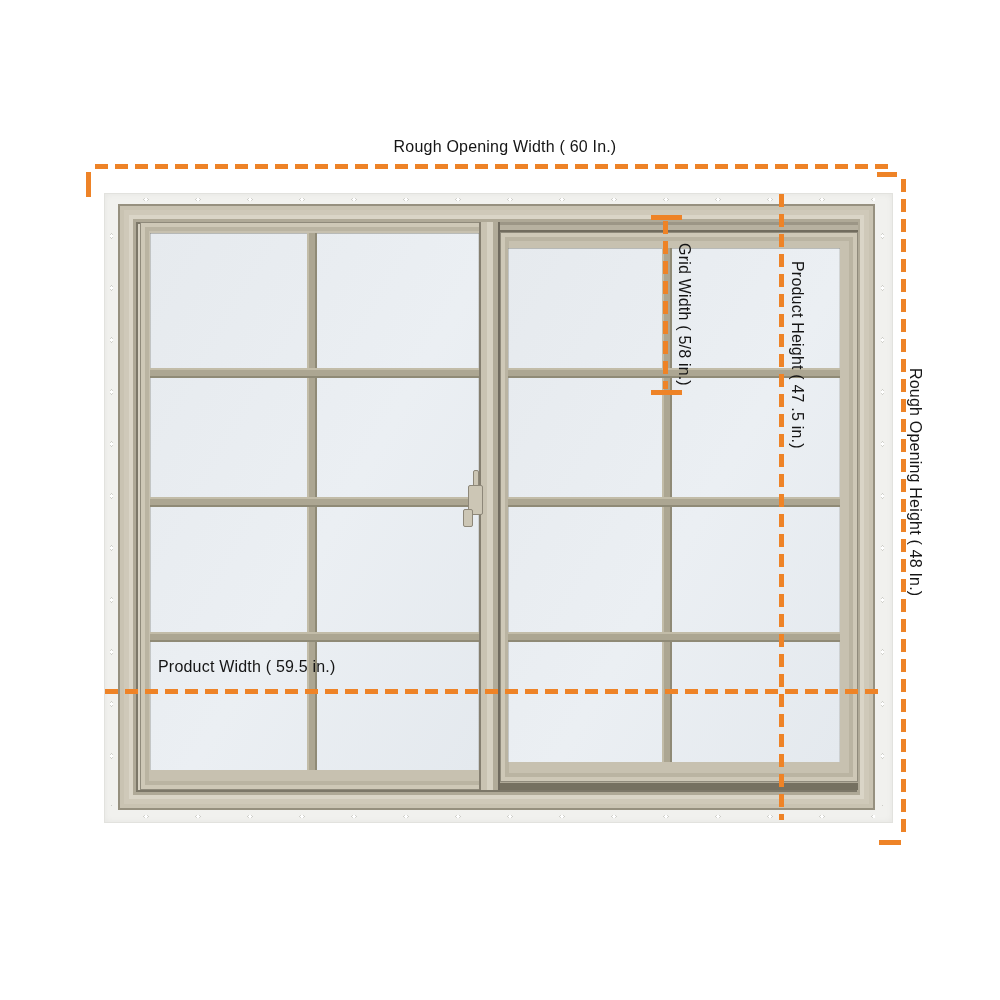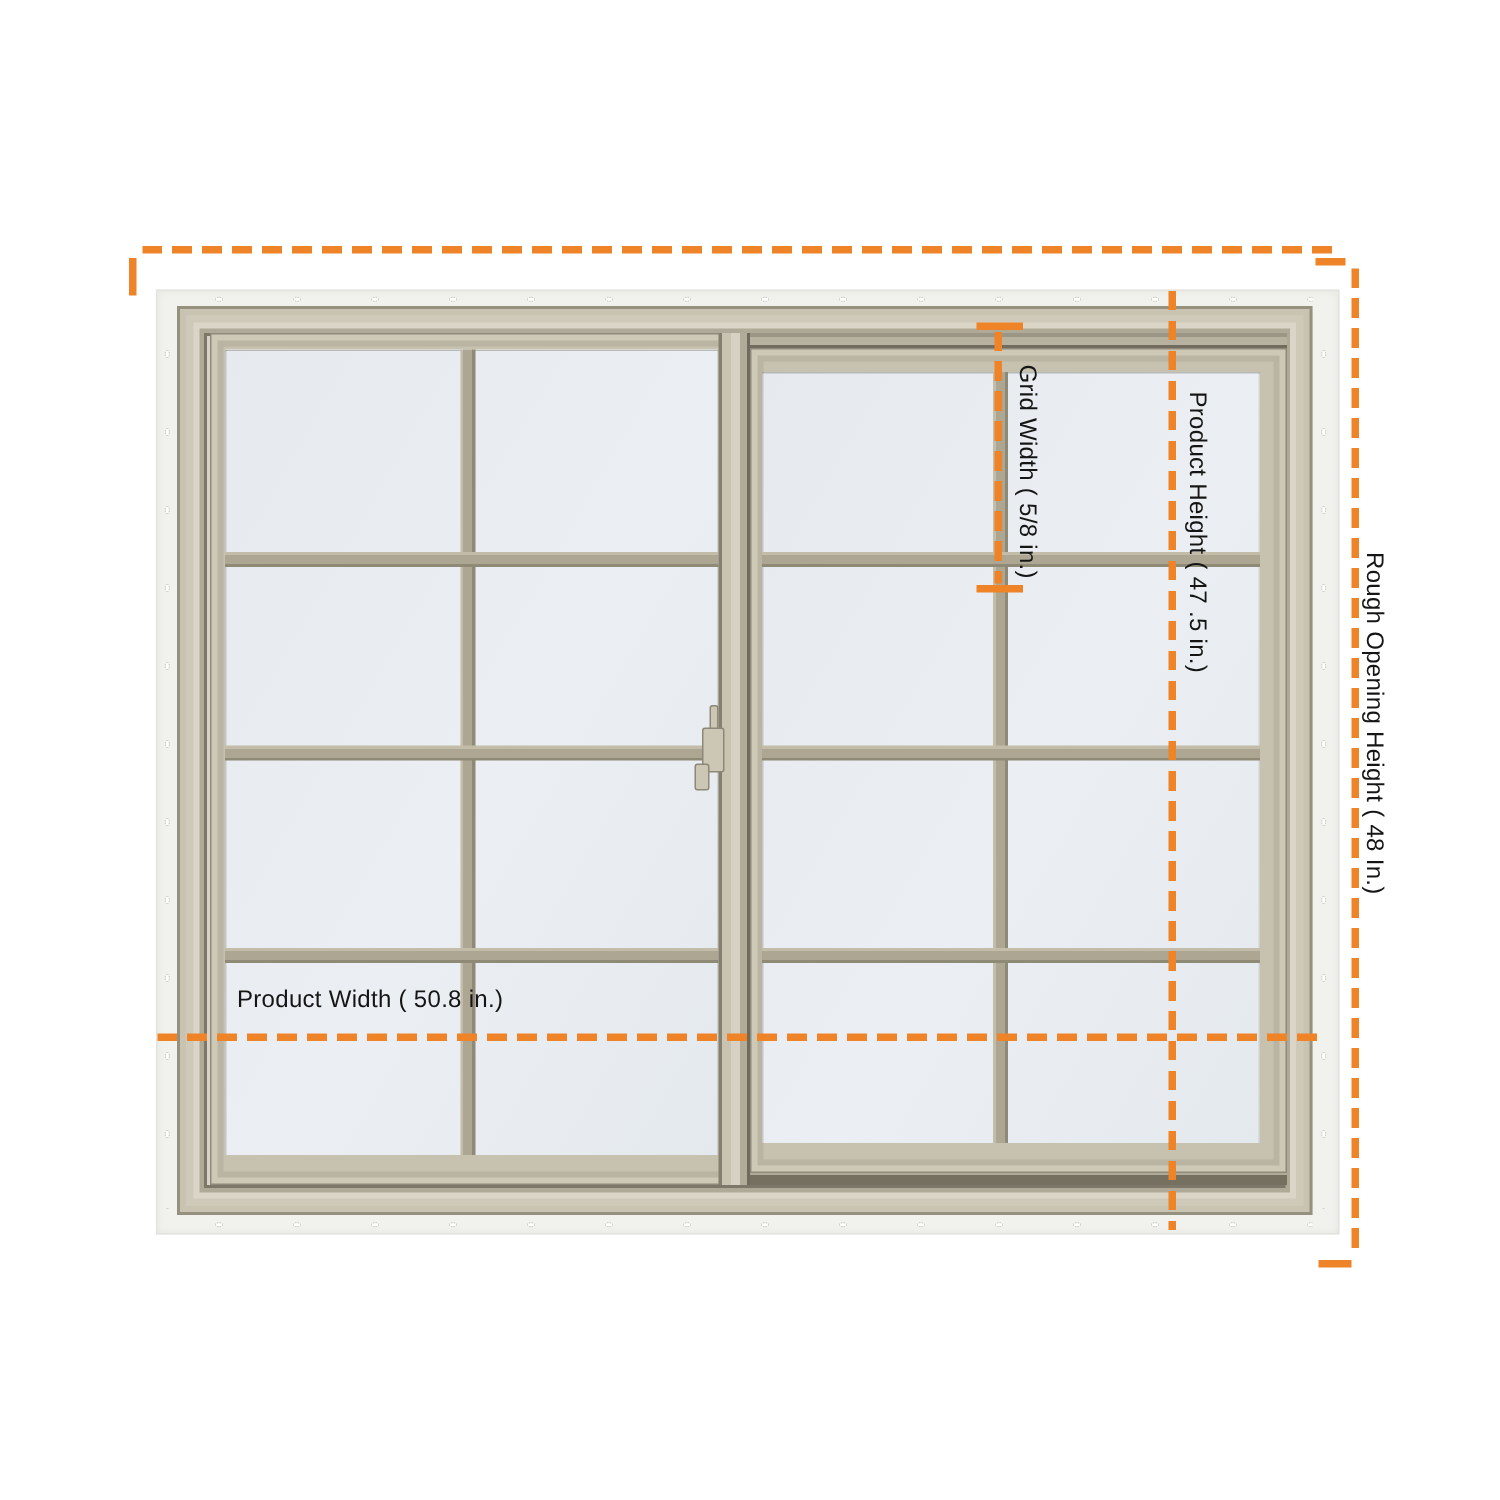--- a/index.html
+++ b/index.html
@@ -103,32 +103,33 @@
     <div class="abs gbar-h" style="left:8px;top:400px;width:332px;"></div>
   </div>
 
   <div class="abs meeting-rail"></div>
   <div class="abs" style="left:463px;top:470px;width:24px;height:58px;">
     <div class="abs latch-part" style="left:10px;top:0;width:6px;height:22px;"></div>
     <div class="abs latch-part" style="left:5px;top:15px;width:15px;height:30px;"></div>
     <div class="abs latch-part" style="left:0;top:39px;width:10px;height:18px;"></div>
   </div>
 
+  <div class="abs dim-label" style="left:300px;top:138px;width:410px;text-align:center;">Rough Opening Width ( 60 In.)</div>
   <div class="abs dim dash-h" style="left:95px;top:164px;width:798px;"></div>
   <div class="abs dim cap" style="left:86px;top:172px;width:5px;height:25px;"></div>
 
   <div class="abs dim cap" style="left:877px;top:172px;width:20px;height:5px;"></div>
   <div class="abs dim dash-v" style="left:901px;top:179px;height:659px;"></div>
   <div class="abs dim cap" style="left:879px;top:840px;width:22px;height:5px;"></div>
   <div class="abs dim-label dim-label-v" style="left:906px;top:368px;">Rough Opening Height ( 48 In.)</div>
 
   <div class="abs dim dash-v" style="left:779px;top:194px;height:626px;"></div>
   <div class="abs dim-label dim-label-v" style="left:788px;top:261px;">Product Height ( 47 .5 in.)</div>
 
   <div class="abs dim cap" style="left:651px;top:215px;width:31px;height:5px;"></div>
   <div class="abs dim dash-v" style="left:663px;top:221px;height:168px;"></div>
   <div class="abs dim cap" style="left:651px;top:390px;width:31px;height:5px;"></div>
   <div class="abs dim-label dim-label-v" style="left:675px;top:243px;">Grid Width ( 5/8 in.)</div>
 
-  <div class="abs dim-label" style="left:158px;top:658px;">Product Width ( 50.8 in.)</div>
+  <div class="abs dim-label" style="left:158px;top:658px;">Product Width ( 59.5 in.)</div>
   <div class="abs dim dash-h" style="left:105px;top:689px;width:776px;"></div>
 
 </div>
 
 </body></html>

